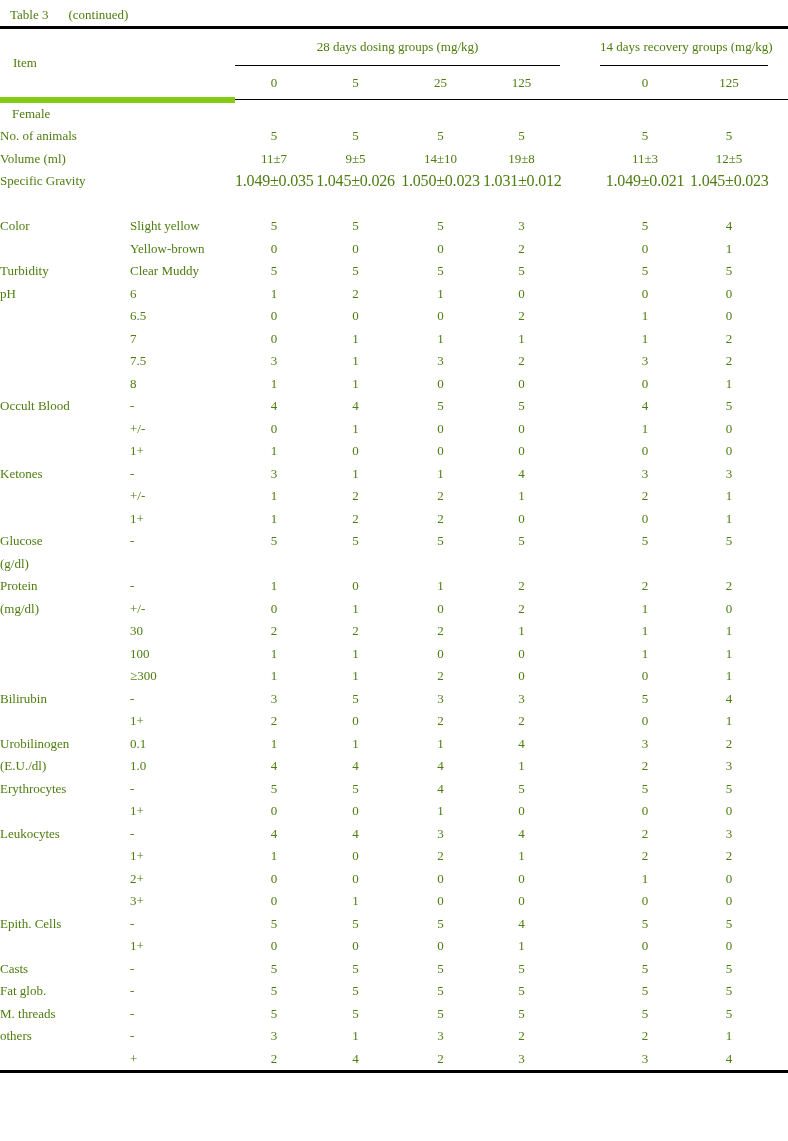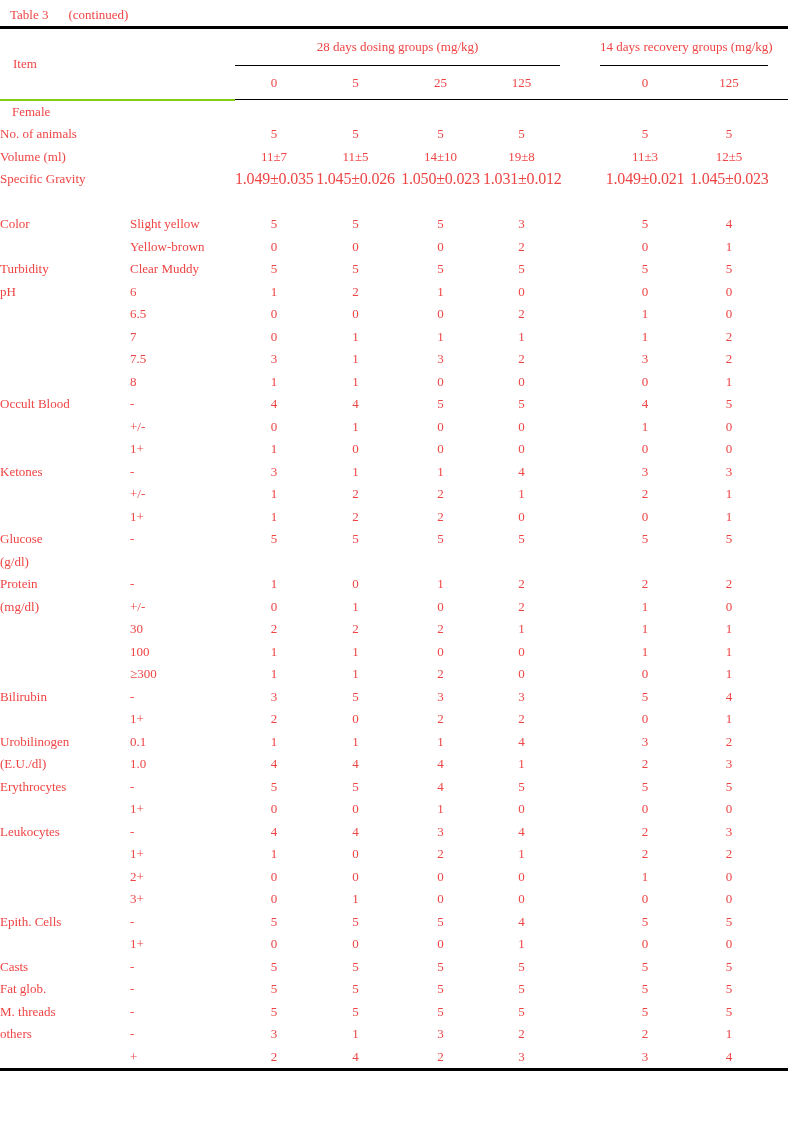--- a/index.html
+++ b/index.html
@@ -1,37 +1,37 @@
 <!DOCTYPE html>
 <html><head>
 <meta charset="utf-8">
 <style>
   html,body { margin:0; padding:0; background:#fff; }
   .page {
     position:relative;
     width:788px; height:1141px;
-    background:#ffffff; color:#ef4444;
+    background:#ffffff; color:#4d7c0f;
     font-family:"Liberation Serif", serif;
     font-size:13px;
     overflow:hidden;
   }
   .titlebar { padding:7px 0 0 10px; height:19px; white-space:nowrap; }
   .titlebar .t-cont { margin-left:20px; }
 
   table.tbl {
     border-collapse:collapse;
     table-layout:fixed;
     width:788px;
     border-top:3px solid #000;
     border-bottom:3px solid #000;
   }
   .tbl th { font-weight:normal; padding:0; }
   .tbl th.item-h {
     text-align:left; padding-left:13px; vertical-align:middle;
-    border-bottom:2px solid #84cc16;
+    border-bottom:6px solid #84cc16;
   }
   .tbl tr.grp-row th { height:36px; vertical-align:middle; }
   .tbl th.group {
     text-align:center; white-space:nowrap;
     border-bottom:1px solid #000;
   }
   .tbl tr.dose-row th {
     height:33px; text-align:center; vertical-align:middle;
     border-bottom:1px solid #000;
   }
@@ -111,21 +111,21 @@
           <td class="c-val">5</td>
           <td class="c-gap"></td>
           <td class="c-val">5</td>
           <td class="c-val">5</td>
           <td class="c-margin"></td>
         </tr>
         <tr>
           <td class="c-item">Volume (ml)</td>
           <td class="c-sub"></td>
           <td class="c-val">11±7</td>
-          <td class="c-val">11±5</td>
+          <td class="c-val">9±5</td>
           <td class="c-val">14±10</td>
           <td class="c-val">19±8</td>
           <td class="c-gap"></td>
           <td class="c-val">11±3</td>
           <td class="c-val">12±5</td>
           <td class="c-margin"></td>
         </tr>
         <tr>
           <td class="c-item">Specific Gravity</td>
           <td class="c-sub"></td>

